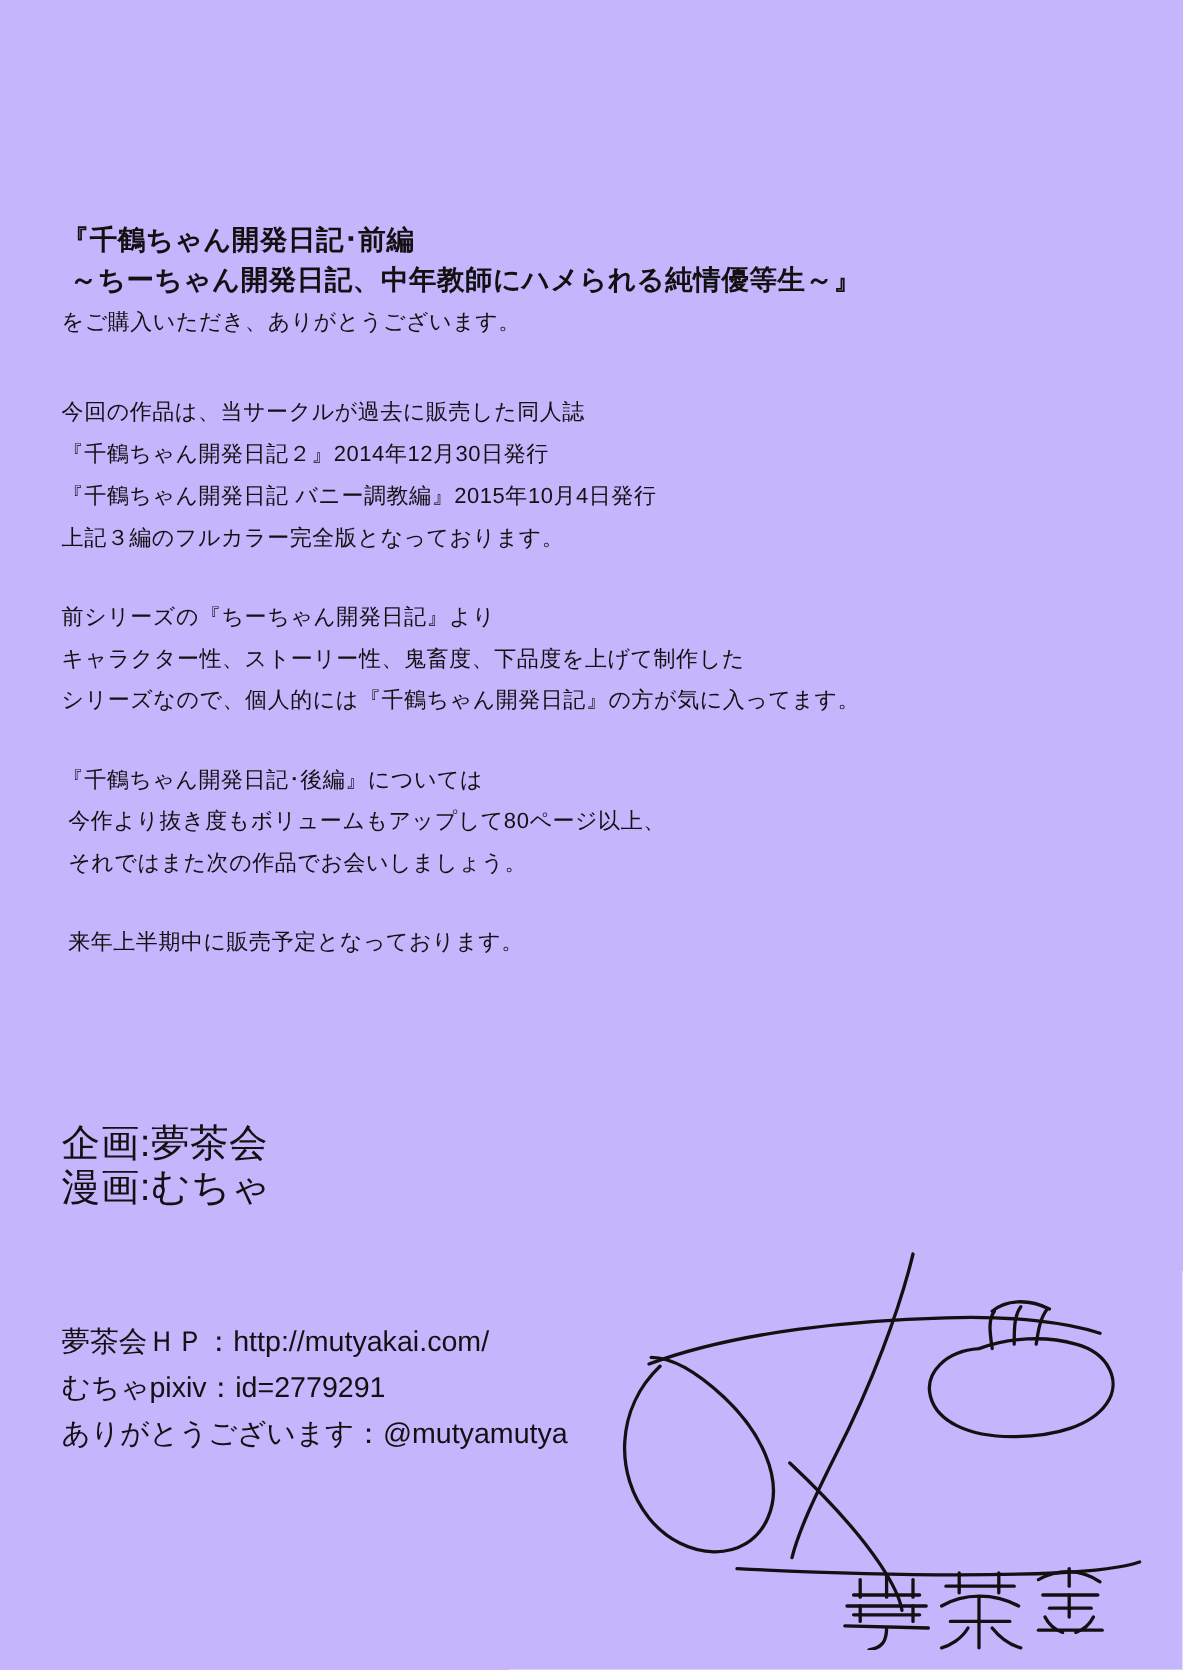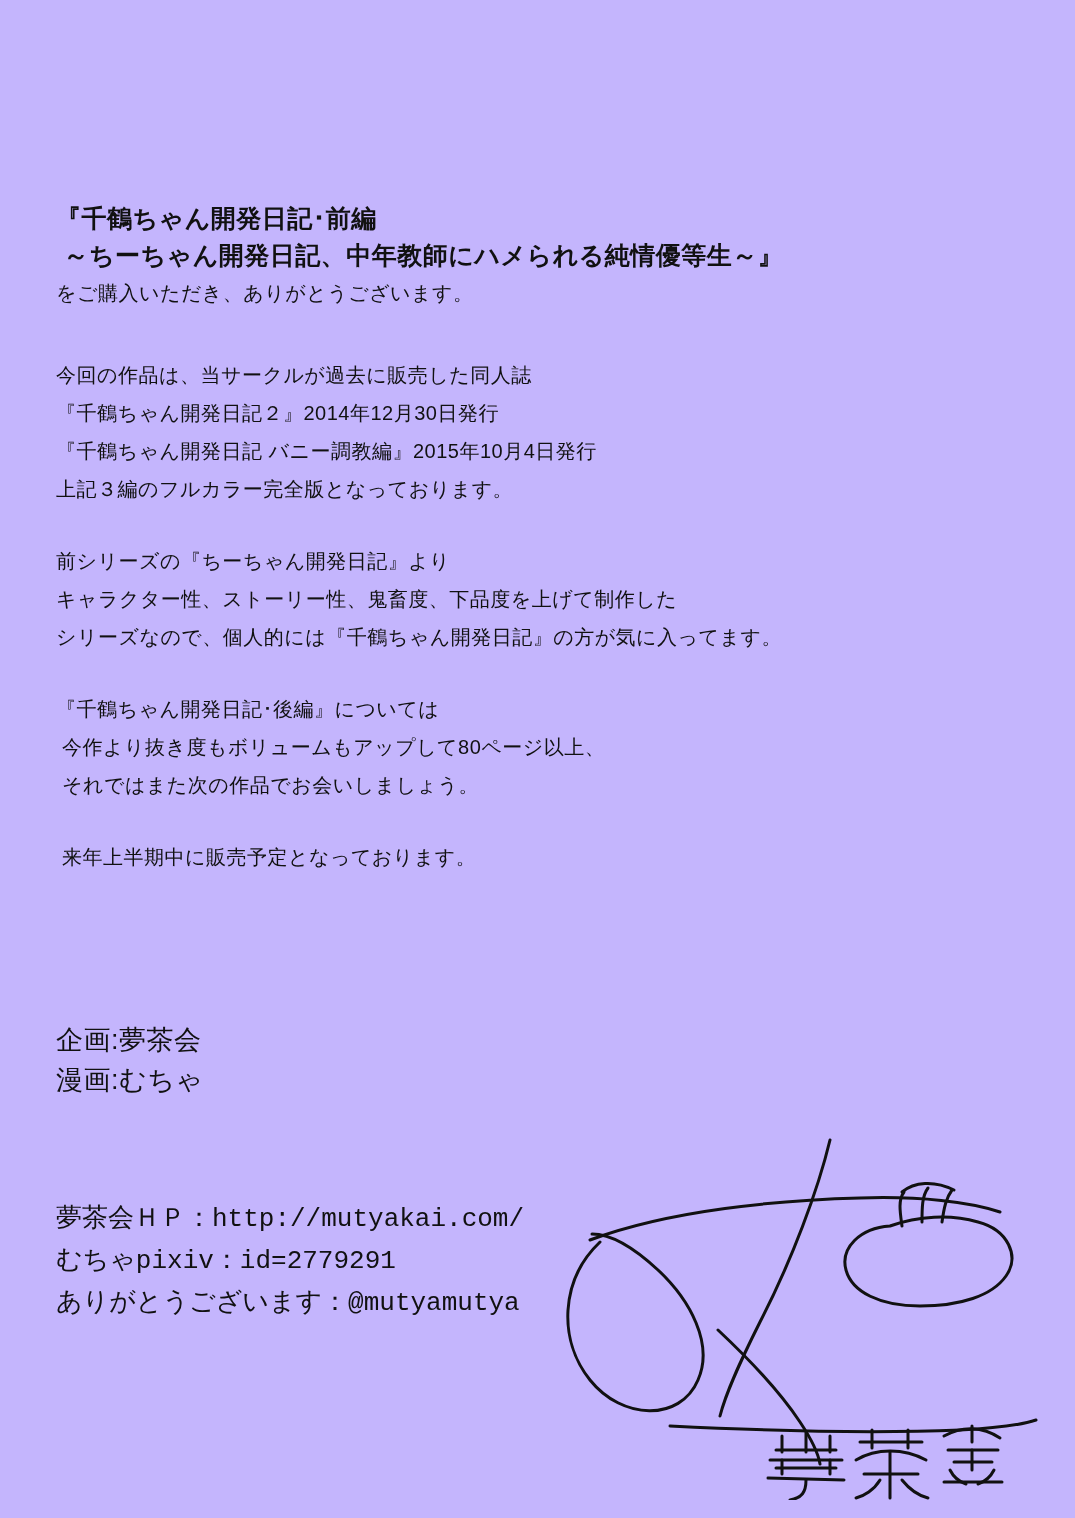--- a/index.html
+++ b/index.html
@@ -42,33 +42,33 @@
   .intro-block {
     margin-bottom: 44px;
   }
   .credits {
     position: absolute;
     left: 56px;
     top: 1020px;
     width: 700px;
   }
   .credits .line {
-    font-size: 27px;
+    font-size: 35px;
     line-height: 40px;
   }
   .contact {
     position: absolute;
     left: 56px;
     top: 1198px;
     width: 700px;
   }
   .contact .line {
     font-size: 26px;
     line-height: 42px;
-    font-family: Liberation Mono, monospace;
+    font-family: Liberation Sans, sans-serif;
     letter-spacing: 0px;
   }
   .signature {
     position: absolute;
     left: 530px;
     top: 1130px;
     width: 520px;
     height: 370px;
   }
   .signature svg {

